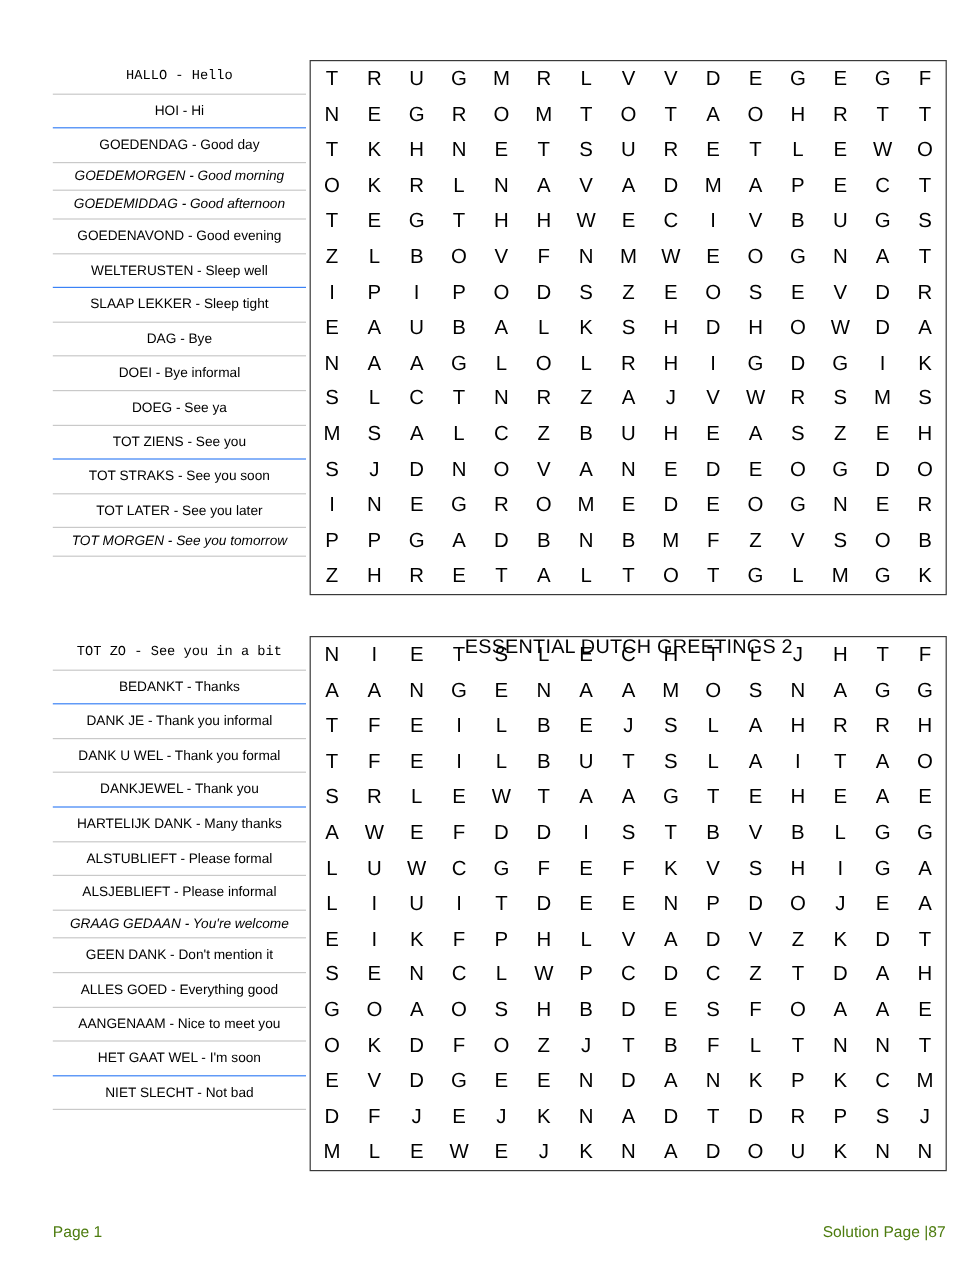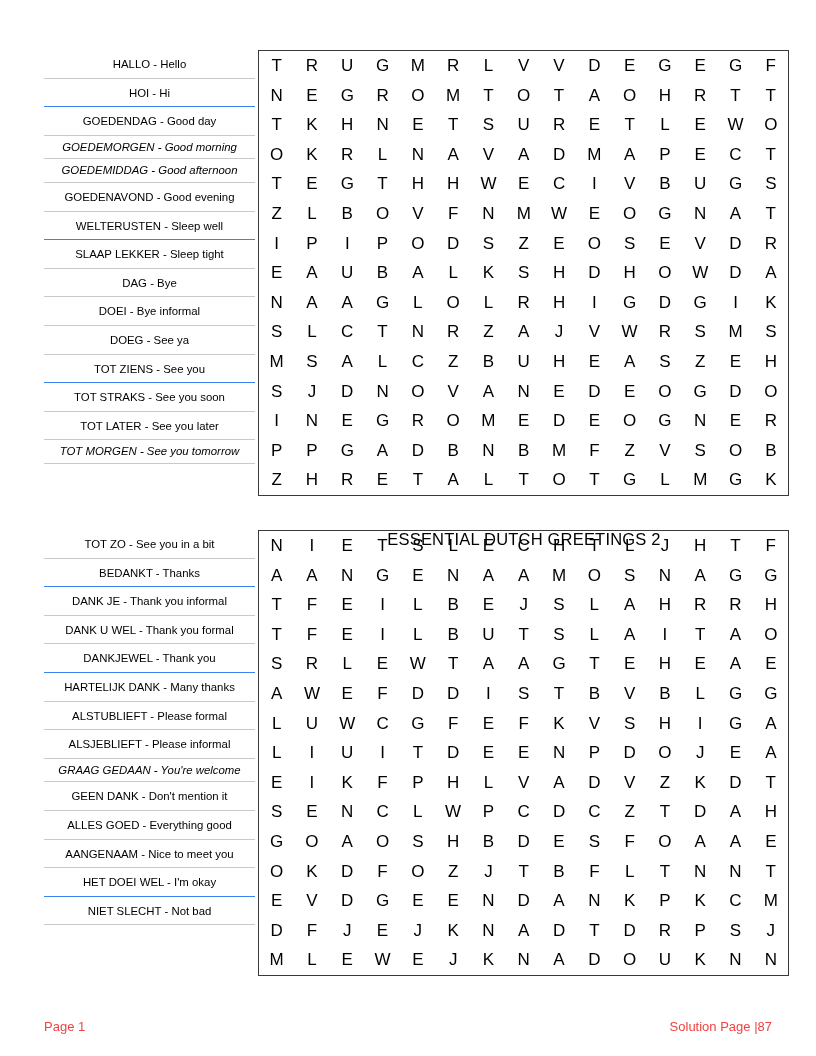--- a/index.html
+++ b/index.html
@@ -70,21 +70,21 @@
   .wordlist td {
     text-align: center;
     font-size: 11.4px;
     line-height: 14.6px;
     padding: 7px 2px 6px 2px;
     border-top: 1px solid #3b82f6;
     border-bottom: 1px solid #c9c9c9;
     color: #000;
     word-wrap: break-word;
   }
-  .wordlist tr:first-child td { border-top: none; }
+  .wordlist tr:first-child td { border-top: none; font-family: Liberation Mono, monospace; }
   .wordlist tr.dotted td { border-bottom: 1px dotted #bfbfbf; }
   .wordlist td.two-line { padding: 4px 2px 4px 2px; font-style: italic; }
 
   
   .grid-box {
     border: 1px solid #3a3a3a;
     background: #ffffff;
     padding: 0;
     box-sizing: content-box;
   }
@@ -101,28 +101,28 @@
     line-height: 29.6px;
     padding: 0;
     color: #000;
     font-family: "Liberation Sans", sans-serif;
   }
 
   
   .footer {
     position: absolute;
     left: 44px;
-    right: 44px;
+    right: 28px;
     bottom: 22px;
     height: 20px;
     display: flex;
     align-items: flex-end;
     justify-content: space-between;
     font-size: 13px;
-    color: #ef4444;
+    color: #4d7c0f;
   }
   .footer .left  { text-align: left; }
   .footer .right { text-align: right; }
 </style>
 </head>
 <body>
 
 <div class="page">
 
   <div class="puzzle puzzle-1">
@@ -480,21 +480,21 @@
           <tr>
               <td>GEEN DANK - Don't mention it</td>
             </tr>
           <tr>
               <td>ALLES GOED - Everything good</td>
             </tr>
           <tr>
               <td>AANGENAAM - Nice to meet you</td>
             </tr>
           <tr class="dotted">
-              <td>HET DOEI WEL - I'm okay</td>
+              <td>HET GAAT WEL - I'm soon</td>
             </tr>
           <tr>
               <td>NIET SLECHT - Not bad</td>
             </tr>
         </tbody>
       </table>
     </div>
 
     <div class="grid-col">
       <div class="grid-box">

